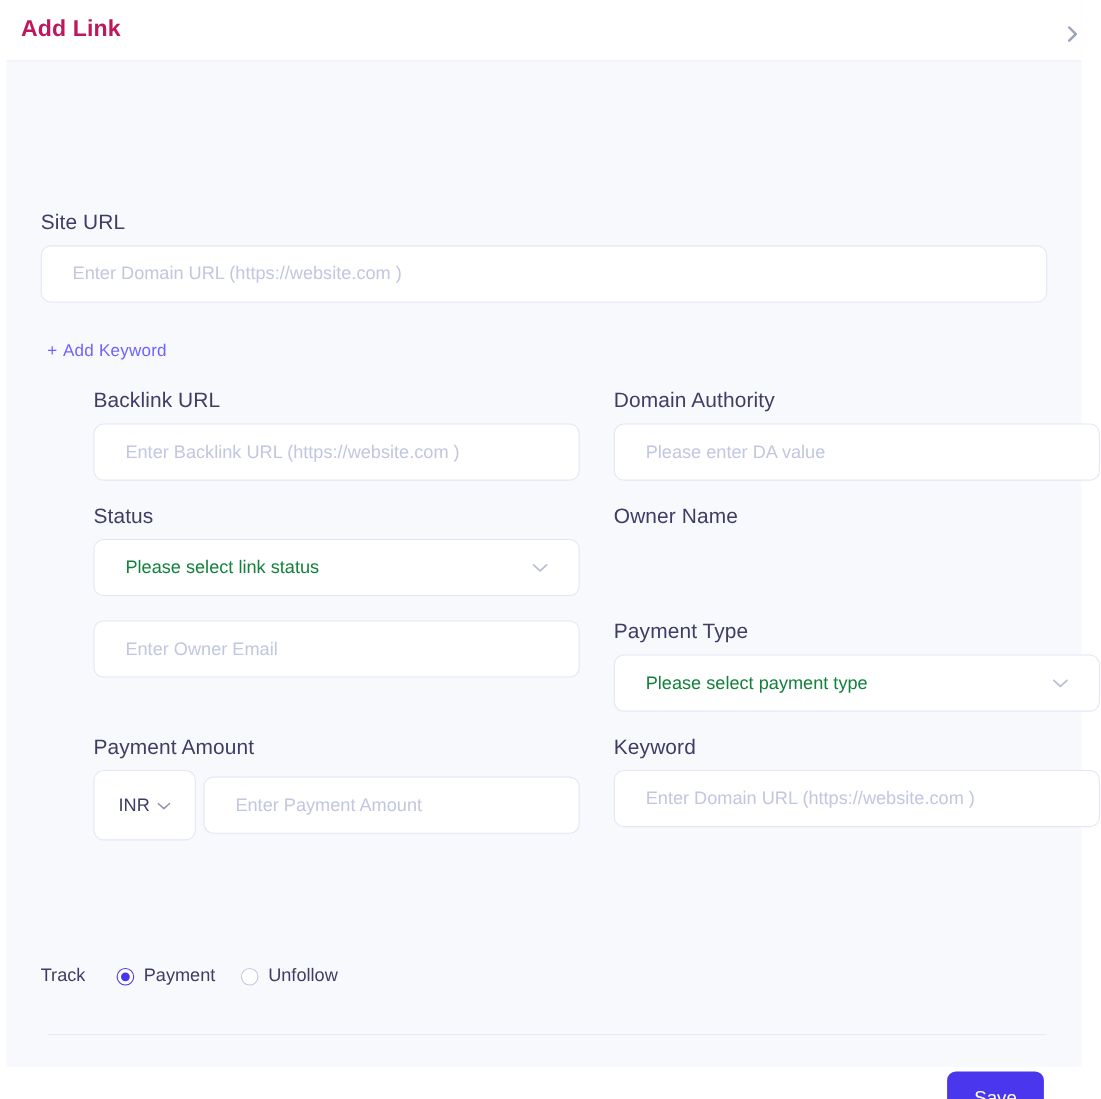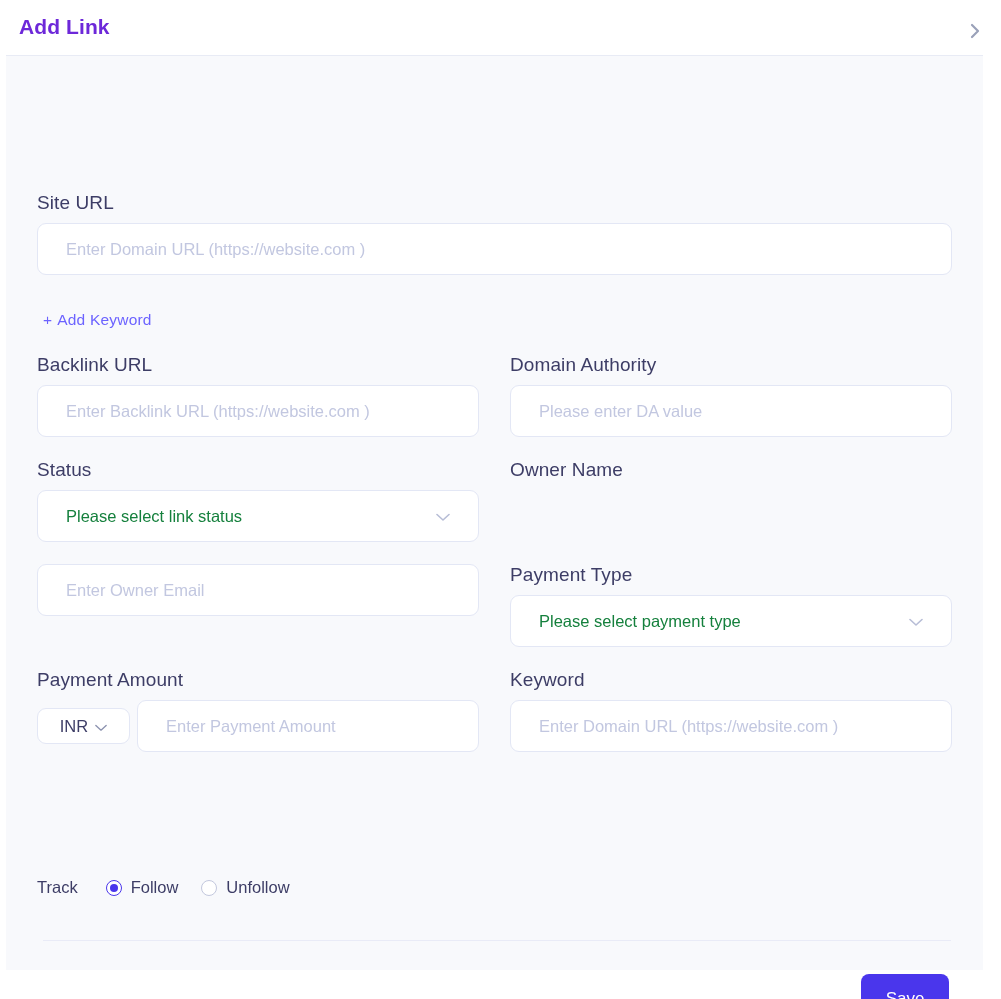--- a/index.html
+++ b/index.html
@@ -31,21 +31,21 @@
     background: #ffffff;
     border-bottom: 1px solid #e8ebf5;
     box-sizing: border-box;
   }
   .panel-title {
     position: absolute;
     left: 13px;
     top: 15px;
     font-size: 21px;
     font-weight: bold;
-    color: #6d28d9;
+    color: #be185d;
     letter-spacing: 0.1px;
   }
   .close-btn {
     position: absolute;
     right: -3px;
     top: 20px;
     width: 22px;
     height: 22px;
     cursor: pointer;
     color: #9aa1b9;
@@ -109,27 +109,27 @@
   .grid {
     position: absolute;
     left: 31px;
     top: 298px;
     width: 915px;
     display: grid;
     grid-template-columns: 442px 442px;
     column-gap: 31px;
     row-gap: 22px;
   }
-  .cell { width: 100%; }
+  .cell { width: 100%; margin-left: 48px; }
 
   
   .pay-wrap { display: flex; align-items: center; }
   .currency-box {
     width: 93px;
-    height: 36px;
+    height: 64px;
     border: 1px solid #e3e7f5;
     border-radius: 9px;
     background: #ffffff;
     box-sizing: border-box;
     display: flex;
     align-items: center;
     justify-content: center;
     font-size: 16.5px;
     color: #3d3d66;
     cursor: pointer;
@@ -296,21 +296,21 @@
           <span class="placeholder">Enter Domain URL (https://website.com )</span>
         </div>
       </div>
 
     </div>
 
     <div class="track-row">
       <span class="track-label">Track</span>
       <span class="radio-item">
         <span class="radio on"></span>
-        <span>Follow</span>
+        <span>Payment</span>
       </span>
       <span class="radio-item">
         <span class="radio"></span>
         <span>Unfollow</span>
       </span>
     </div>
 
     <div class="divider"></div>
 
     <button class="save-btn">Save</button>

